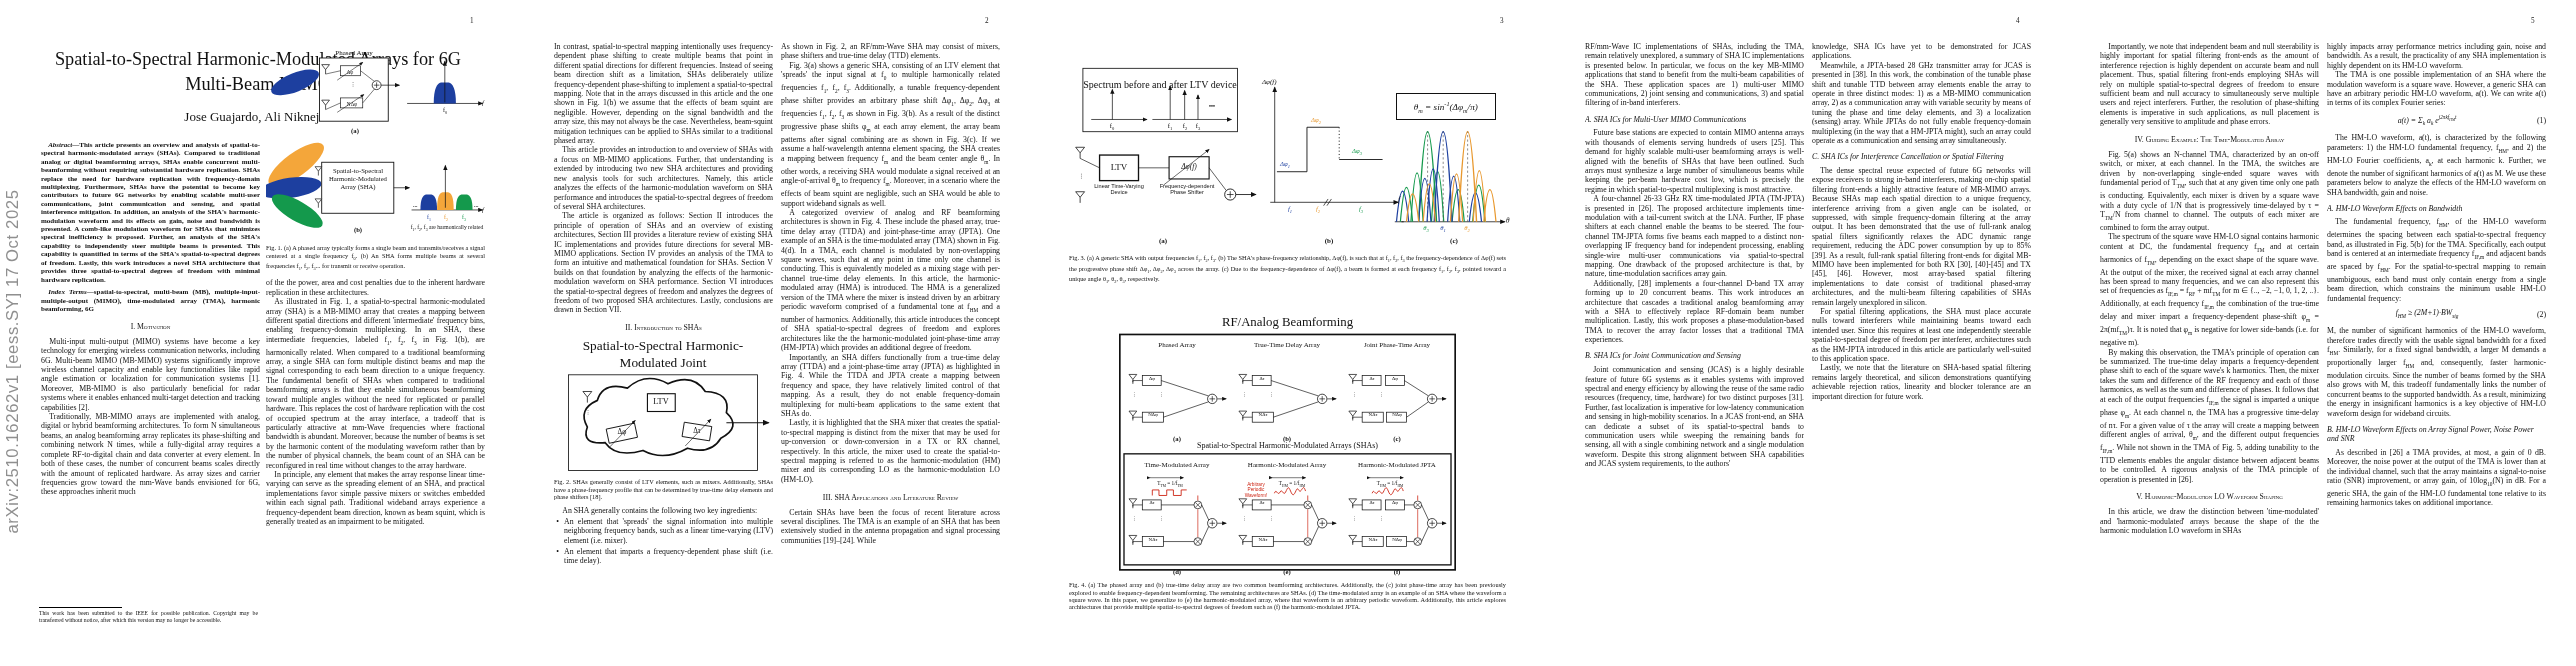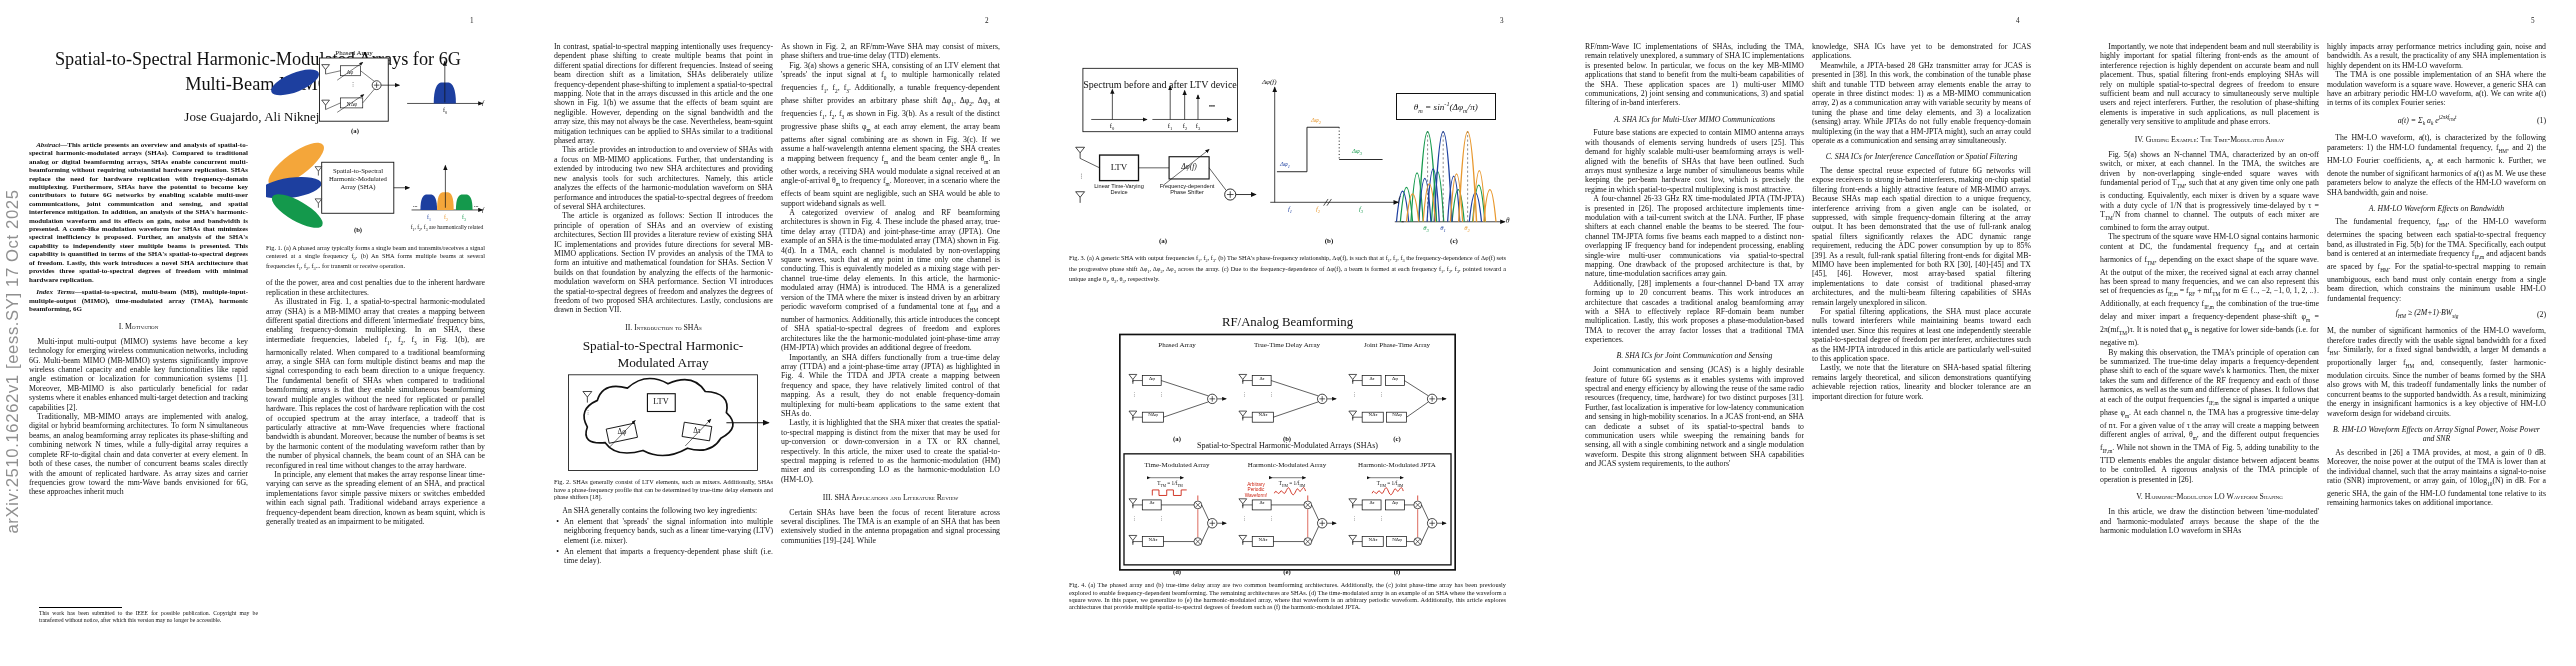--- a/index.html
+++ b/index.html
@@ -13,21 +13,21 @@
   .ptitle{position:absolute;top:47px;left:40px;width:436px;text-align:center;
           font-size:18.3px;line-height:24.5px;}
   .pauthors{position:absolute;top:109px;left:40px;width:436px;text-align:center;font-size:13px;}
   .col{position:absolute;width:219px;font-size:7.8px;line-height:9.4px;text-align:justify;overflow:hidden;}
   .para{text-indent:8.3px;font-family:Liberation Serif, serif;}
   .noind{text-indent:0;}
   .abstract{font-weight:bold;font-size:7px;line-height:8.4px;text-indent:7.2px;}
   .idx{font-weight:bold;font-size:7px;line-height:8.4px;text-indent:7.2px;margin-top:4.4px;}
   .idx .lead,.abstract .lead{font-style:italic;}
   .sechead{text-align:center;font-variant:small-caps;margin:8.3px 0 5.6px 0;text-indent:0;}
-  .subhead{font-style:italic;margin:6.7px 0 4.4px 0;text-indent:0;text-align:center;}
+  .subhead{font-style:italic;margin:6.7px 0 4.4px 0;text-indent:0;text-align:left;}
   .bullet{padding-left:10px;position:relative;margin:1.7px 0;}
   .bullet .bdot{position:absolute;left:2.2px;}
   .eqrow{display:flex;align-items:center;margin:5px 0;font-style:italic;}
   .eqrow .eqm{flex:1;text-align:center;}
   .eqrow .eqn{width:19px;text-align:right;font-style:normal;}
   .figcap{font-size:6.3px;line-height:7.3px;text-align:justify;margin:3.3px 0 5.6px 0;}
   .figwrap{position:relative;}
   .figsvg{position:absolute;left:0;top:0;}
   .fl{position:absolute;white-space:nowrap;font-size:6.1px;}
   .ctr{transform:translateX(-50%);}
@@ -56,21 +56,21 @@
       <path d="M0,0 L7,3 L0,6 Z" fill="#cc2211"></path>
     </marker>
   </defs>
 </svg>
 
 <div class="page" style="left:0;">
   <div class="wm">arXiv:2510.16262v1  [eess.SY]  17 Oct 2025</div>
   <div class="pageno">1</div>
   <div class="ptitle">Spatial-to-Spectral Harmonic-Modulated Arrays for 6G Multi-Beam MIMO</div>
   <div class="pauthors">Jose Guajardo, Ali Niknejad</div>
-  <div class="col" style="left:29px;top:141px;height:462px;">
+  <div class="col" style="left:41px;top:141px;height:462px;">
       <div class="abstract"><span class="lead">Abstract</span>—This article presents an overview and analysis of spatial-to-spectral harmonic-modulated arrays (SHAs). Compared to traditional analog or digital beamforming arrays, SHAs enable concurrent multi-beamforming without requiring substantial hardware replication. SHAs replace the need for hardware replication with frequency-domain multiplexing. Furthermore, SHAs have the potential to become key contributors to future 6G networks by enabling scalable multi-user communications, joint communication and sensing, and spatial interference mitigation. In addition, an analysis of the SHA's harmonic-modulation waveform and its effects on gain, noise and bandwidth is presented. A comb-like modulation waveform for SHAs that minimizes spectral inefficiency is proposed. Further, an analysis of the SHA's capability to independently steer multiple beams is presented. This capability is quantified in terms of the SHA's spatial-to-spectral degrees of freedom. Lastly, this work introduces a novel SHA architecture that provides three spatial-to-spectral degrees of freedom with minimal hardware replication.</div>
       <div class="idx"><span class="lead">Index Terms</span>—spatial-to-spectral, multi-beam (MB), multiple-input-multiple-output (MIMO), time-modulated array (TMA), harmonic beamforming, 6G</div>
       <div class="sechead">I. Motivation</div>
       <div class="para">Multi-input multi-output (MIMO) systems have become a key technology for emerging wireless communication networks, including 6G. Multi-beam MIMO (MB-MIMO) systems significantly improve wireless channel capacity and enable key functionalities like rapid angle estimation or localization for communication systems [1]. Moreover, MB-MIMO is also particularly beneficial for radar systems where it enables enhanced multi-target detection and tracking capabilities [2].</div>
       <div class="para">Traditionally, MB-MIMO arrays are implemented with analog, digital or hybrid beamforming architectures. To form N simultaneous beams, an analog beamforming array replicates its phase-shifting and combining network N times, while a fully-digital array requires a complete RF-to-digital chain and data converter at every element. In both of these cases, the number of concurrent beams scales directly with the amount of replicated hardware. As array sizes and carrier frequencies grow toward the mm-Wave bands envisioned for 6G, these approaches inherit much</div>
     </div>
   <div class="col" style="left:266px;top:48px;height:588px;">
       <div id="fig1" class="figwrap" style="width:219px;height:193px;">
     <svg class="figsvg" width="219" height="193" viewBox="0 0 394 348">
 
@@ -138,21 +138,21 @@
 </div>
 
 <div class="page" style="left:515px;">
   <div class="pageno">2</div>
   <div class="col" style="left:39px;top:42px;height:595px;">
       <div class="para noind">In contrast, spatial-to-spectral mapping intentionally uses frequency-dependent phase shifting to create multiple beams that point in different spatial directions for different frequencies. Instead of seeing beam direction shift as a limitation, SHAs deliberately utilize frequency-dependent phase-shifting to implement a spatial-to-spectral mapping. Note that in the arrays discussed in this article and the one shown in Fig. 1(b) we assume that the effects of beam squint are negligible. However, depending on the signal bandwidth and the array size, this may not always be the case. Nevertheless, beam-squint mitigation techniques can be applied to SHAs similar to a traditional phased array.</div>
       <div class="para">This article provides an introduction to and overview of SHAs with a focus on MB-MIMO applications. Further, that understanding is extended by introducing two new SHA architectures and providing new analysis tools for such architectures. Namely, this article analyzes the effects of the harmonic-modulation waveform on SHA performance and introduces the spatial-to-spectral degrees of freedom of several SHA architectures.</div>
       <div class="para">The article is organized as follows: Section II introduces the principle of operation of SHAs and an overview of existing architectures, Section III provides a literature review of existing SHA IC implementations and provides future directions for several MB-MIMO applications. Section IV provides an analysis of the TMA to form an intuitive and mathematical foundation for SHAs. Section V builds on that foundation by analyzing the effects of the harmonic-modulation waveform on SHA performance. Section VI introduces the spatial-to-spectral degrees of freedom and analyzes the degrees of freedom of two proposed SHA architectures. Lastly, conclusions are drawn in Section VII.</div>
       <div class="sechead">II. Introduction to SHAs</div>
       <div id="fig2" class="figwrap" style="width:218px;height:137px;">
-    <div class="fl" style="left:0;top:0;width:218px;text-align:center;font-size:13.3px;line-height:16.7px;white-space:normal;">Spatial-to-Spectral Harmonic-Modulated Array</div>
+    <div class="fl" style="left:0;top:0;width:218px;text-align:center;font-size:13.3px;line-height:16.7px;white-space:normal;">Spatial-to-Spectral Harmonic-Modulated Joint</div>
     <svg class="figsvg" width="218" height="137" style="top:0;" viewBox="0 0 392 246">
       <rect x="26" y="66" width="340" height="172" fill="none" stroke="#111" stroke-width="1.5"></rect>
       <path d="M60,160 Q42,128 78,112 Q88,78 132,90 Q165,60 205,82 Q250,62 272,96 Q318,98 310,134 Q338,160 300,180 Q282,210 240,198 Q198,222 160,202 Q112,216 92,188 Q48,192 60,160 Z" fill="#fff" stroke="#111" stroke-width="3"></path>
       <path d="M52,96 h16 l-8,10 z M60,106 v10" fill="#fff" stroke="#111" stroke-width="1.4"></path>
       <rect x="168" y="100" width="50" height="32" fill="#fff" stroke="#111" stroke-width="2"></rect>
       <g transform="rotate(-12 122 171)">
             <rect x="96" y="158" width="52" height="26" fill="#fff" stroke="#111" stroke-width="1.6"></rect>
           </g>
       <g transform="rotate(9 257 168)">
             <rect x="232" y="155" width="50" height="26" fill="#fff" stroke="#111" stroke-width="1.6"></rect>

